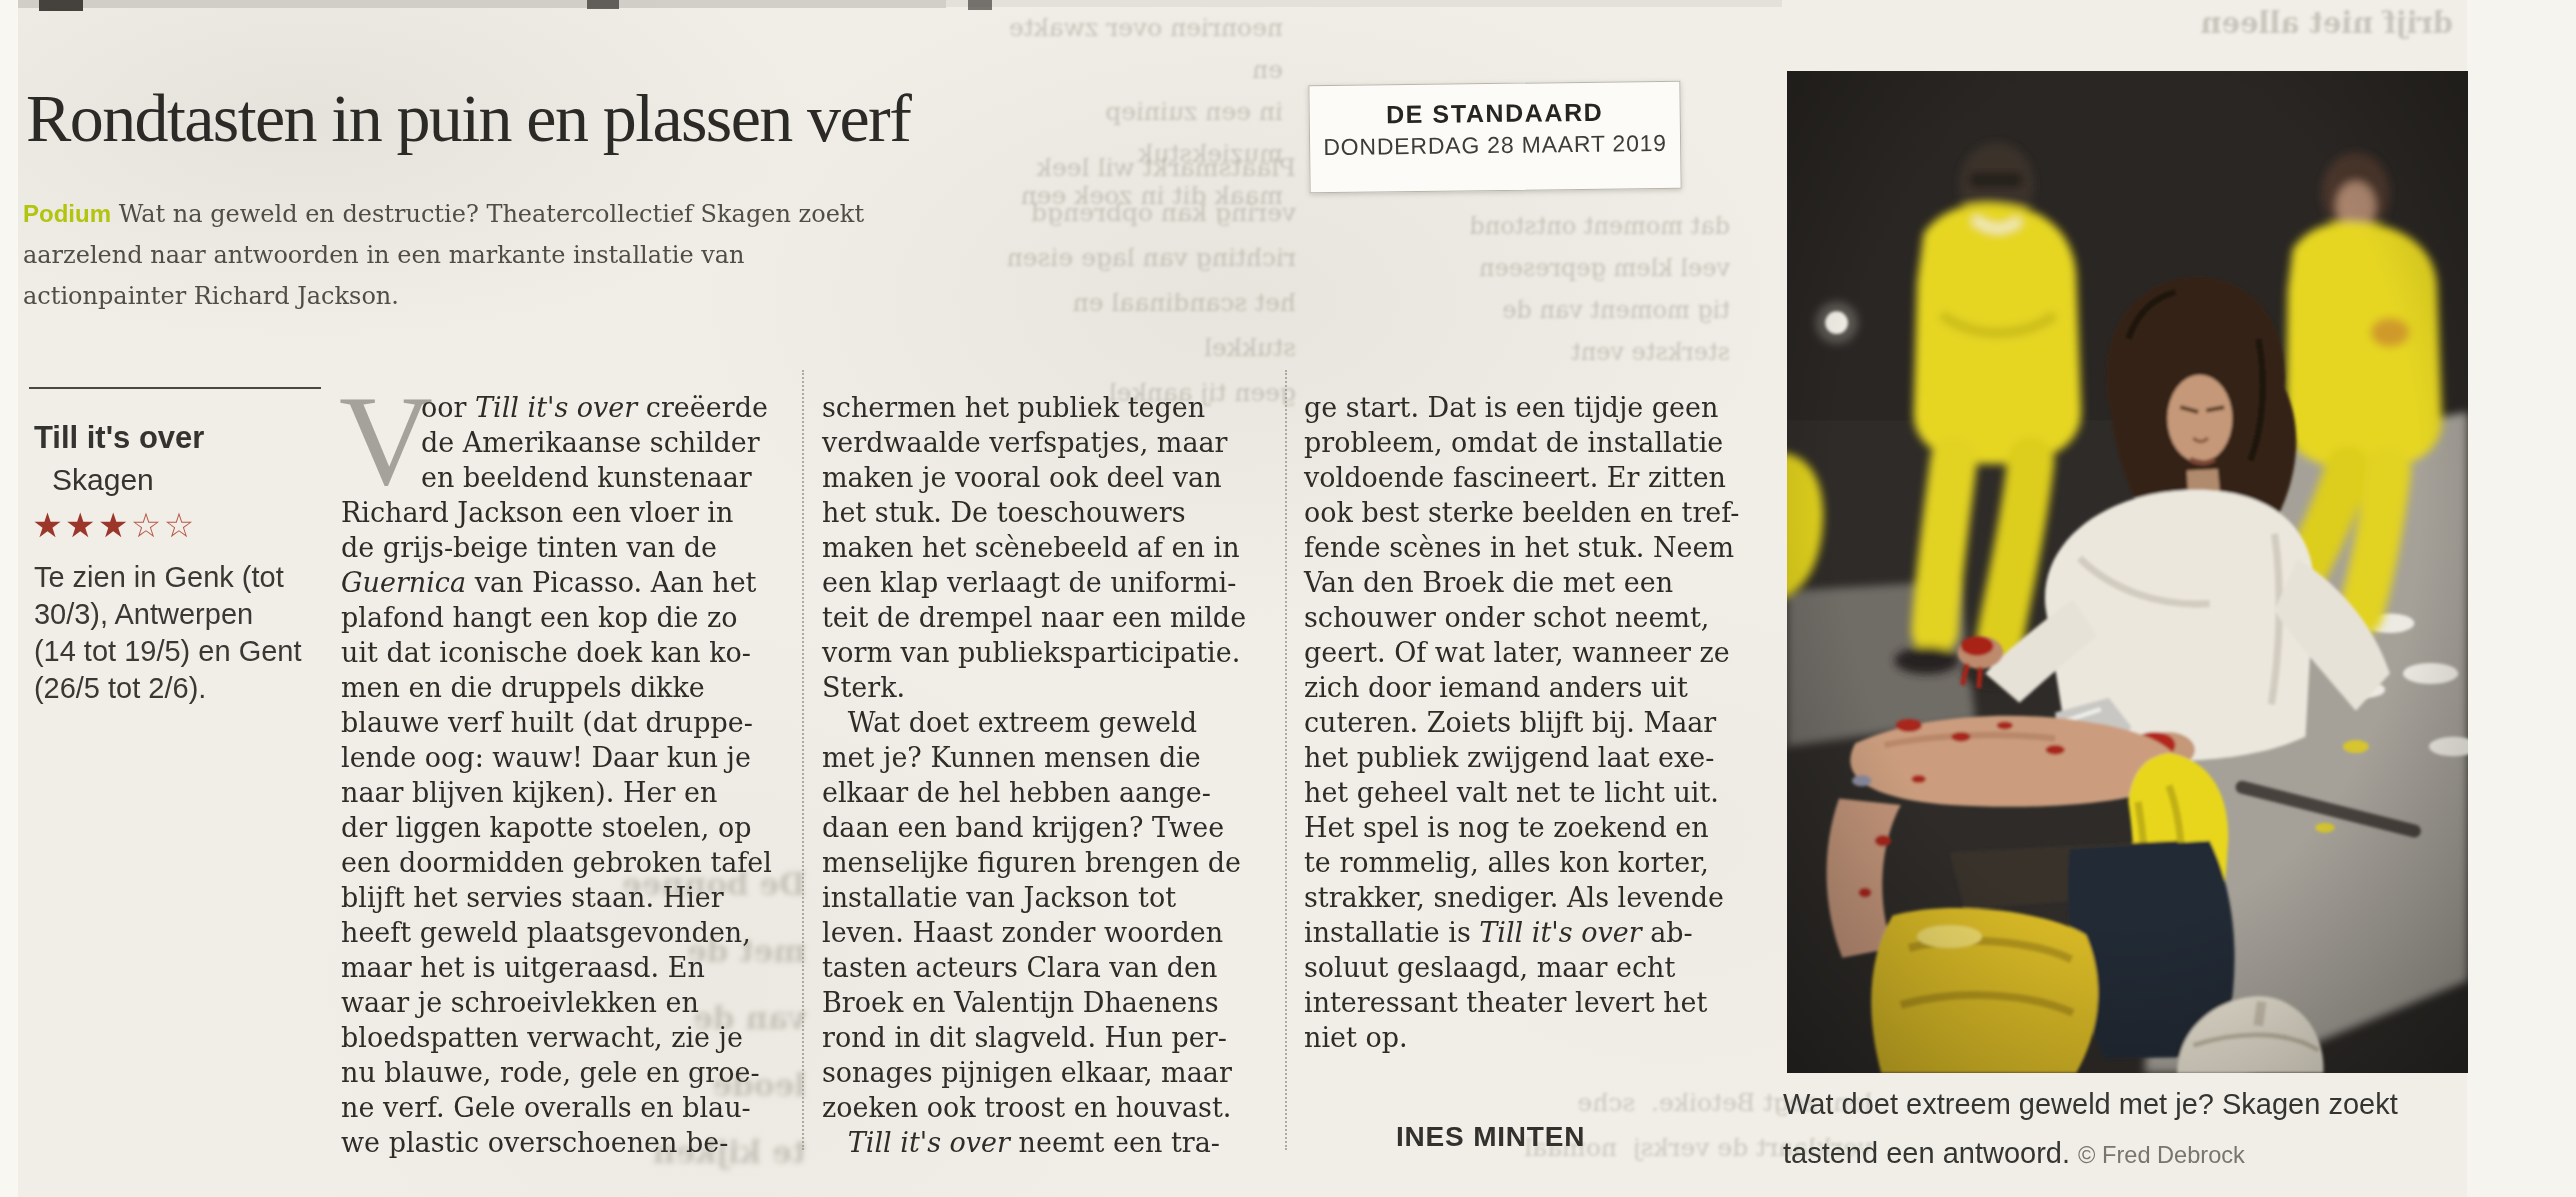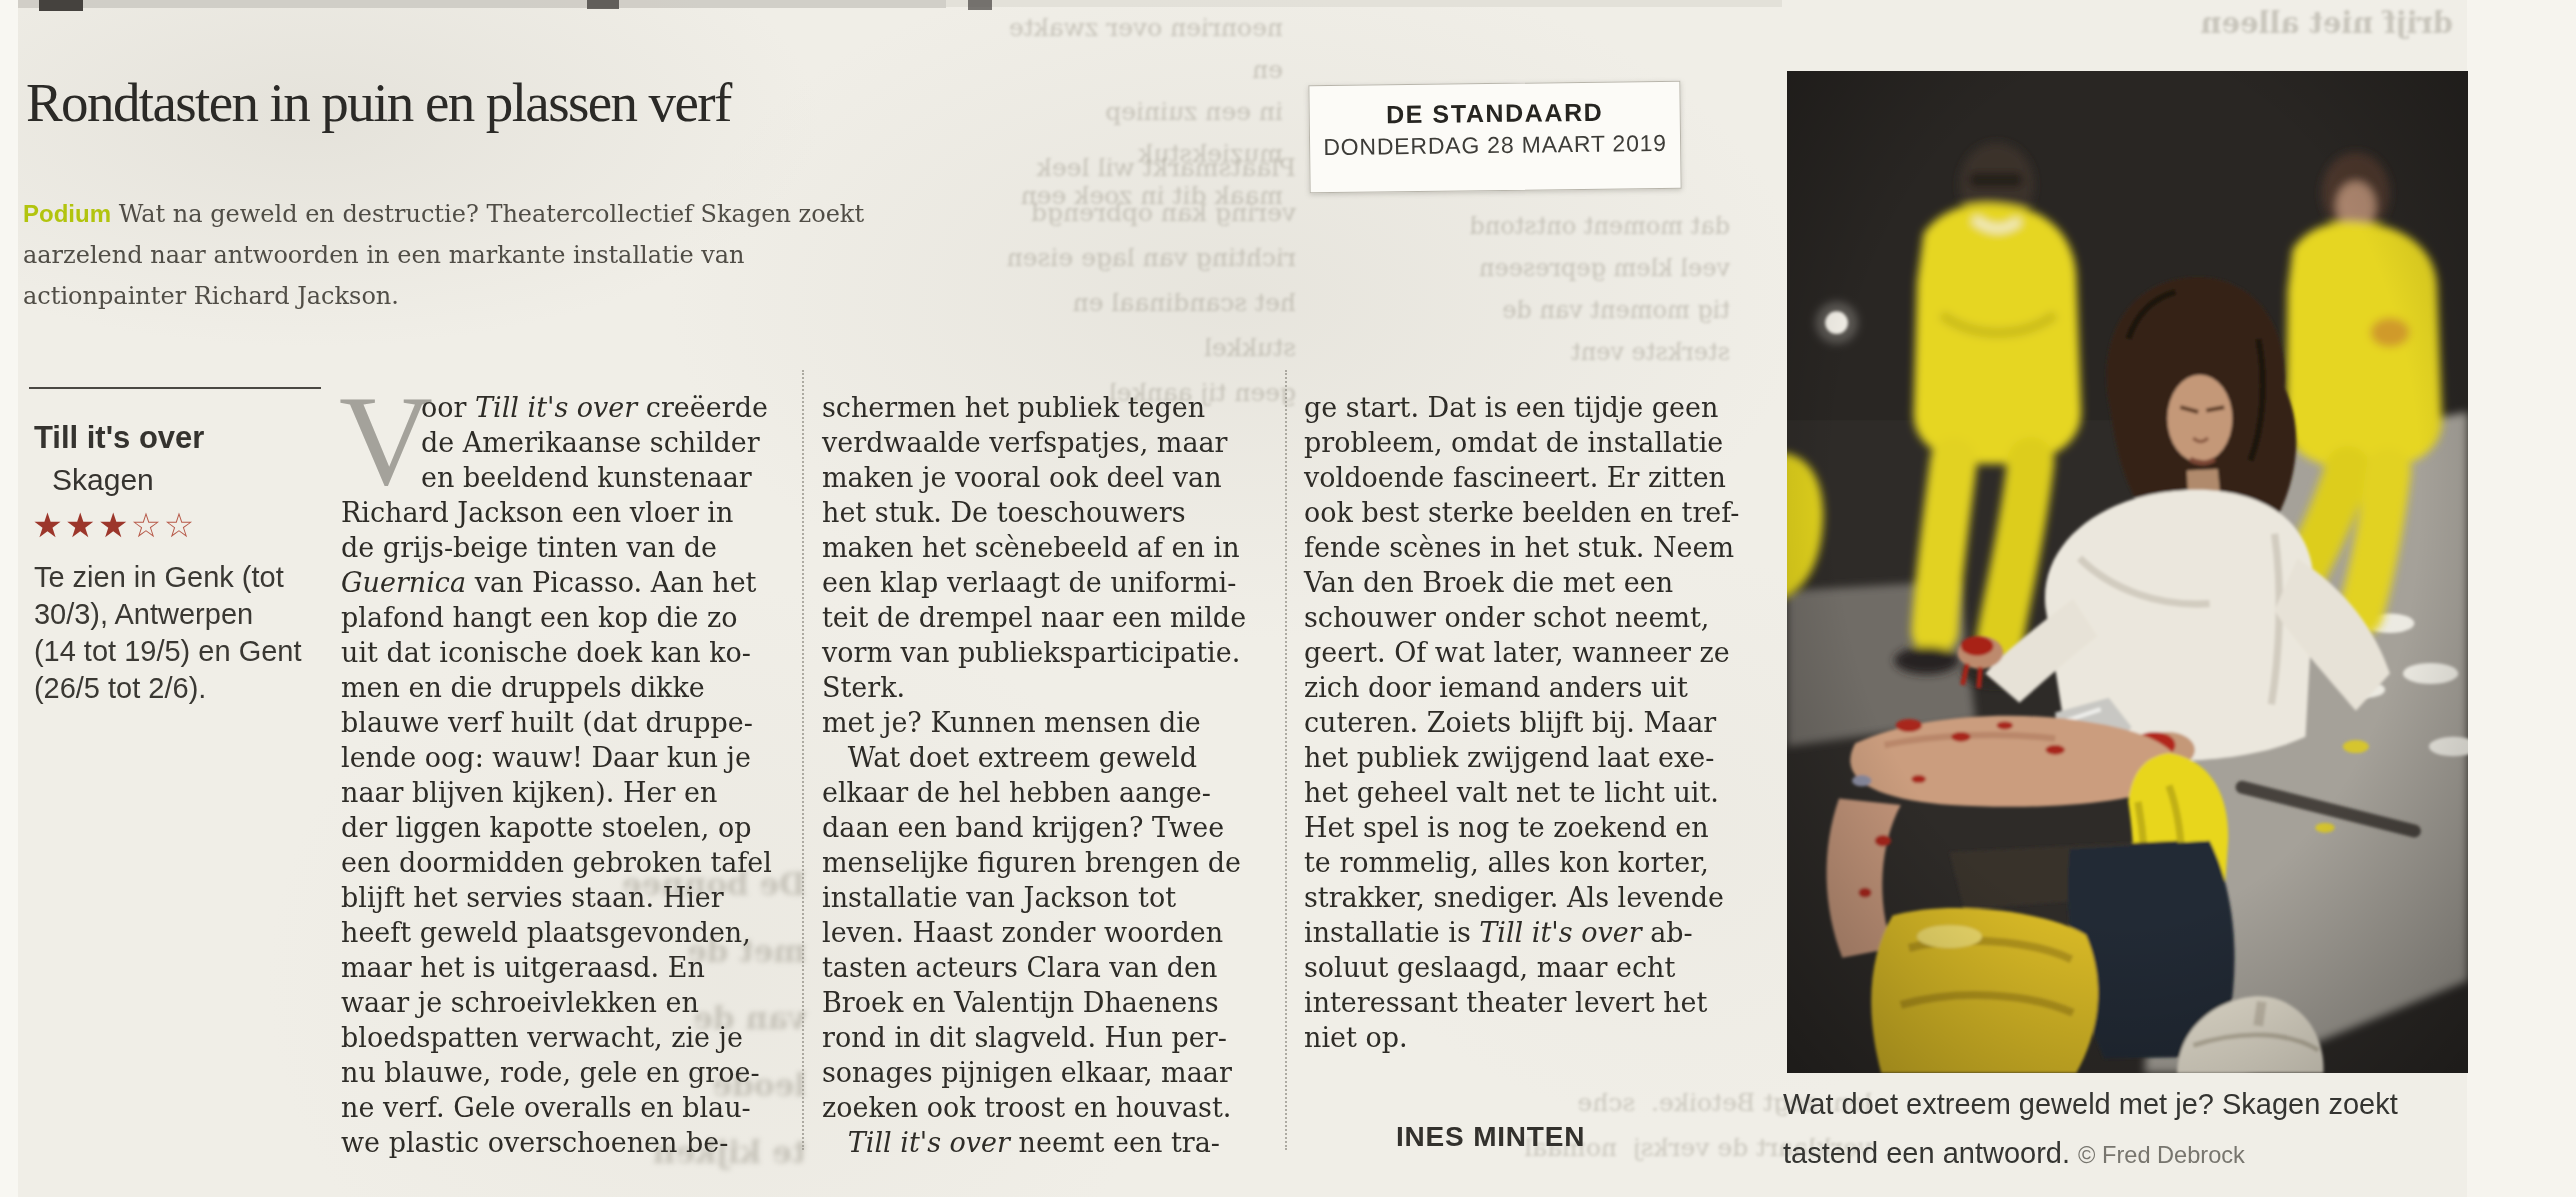--- a/index.html
+++ b/index.html
@@ -20,21 +20,21 @@
   .blob{background:#45423e;}
   .right-margin{left:2467px;top:0;width:109px;height:1197px;background:#f6f4ee;}
   .left-edge{left:0;top:0;width:18px;height:1197px;background:#f8f7f2;}
   
   .ghost{position:absolute;color:#aba79b;opacity:.6;filter:blur(1.8px);
          transform:scaleX(-1);font-family:"DejaVu Serif",serif;}
   .ghost .line{white-space:pre-wrap;}
   .ghost-bold{font-weight:bold;color:#a09c90;}
   
   .headline{left:26px;top:36px;width:1267px;font-family:"Liberation Serif",serif;
-    font-size:55px;line-height:1.08;color:#2b2a27;letter-spacing:-1.6px;font-weight:500;}
+    font-size:68px;line-height:1.08;color:#2b2a27;letter-spacing:-1.6px;font-weight:500;}
   
   .masthead{left:1309px;top:83px;width:370px;height:106px;background:#fcfbf7;
     border:1.6px solid #b8b5ab;box-shadow:0 1.6px 4.9px rgba(120,117,108,.35);
     transform:rotate(-0.7deg);text-align:center;font-family:"Liberation Sans",sans-serif;}
   .masthead .mh-title{margin-top:14.6px;font-size:25px;font-weight:bold;letter-spacing:1.6px;color:#262521;}
   .masthead .mh-date{margin-top:4.9px;font-size:23px;letter-spacing:0.8px;color:#3d3c38;}
   
   .lead{left:23px;top:193px;width:1251px;font-size:24px;line-height:41px;color:#504d46;}
   .lead .line{white-space:pre-wrap;}
   .kicker{font-family:"Liberation Sans",sans-serif;font-weight:bold;color:#b2c40e;}
@@ -169,22 +169,22 @@
   <div class="col col2">
       <div class="line">schermen het publiek tegen</div>
       <div class="line">verdwaalde verfspatjes, maar</div>
       <div class="line">maken je vooral ook deel van</div>
       <div class="line">het stuk. De toeschouwers</div>
       <div class="line">maken het scènebeeld af en in</div>
       <div class="line">een klap verlaagt de uniformi-</div>
       <div class="line">teit de drempel naar een milde</div>
       <div class="line">vorm van publieksparticipatie.</div>
       <div class="line">Sterk.</div>
+      <div class="line">   Wat doet extreem geweld</div>
       <div class="line">met je? Kunnen mensen die</div>
-      <div class="line">   Wat doet extreem geweld</div>
       <div class="line">elkaar de hel hebben aange-</div>
       <div class="line">daan een band krijgen? Twee</div>
       <div class="line">menselijke figuren brengen de</div>
       <div class="line">installatie van Jackson tot</div>
       <div class="line">leven. Haast zonder woorden</div>
       <div class="line">tasten acteurs Clara van den</div>
       <div class="line">Broek en Valentijn Dhaenens</div>
       <div class="line">rond in dit slagveld. Hun per-</div>
       <div class="line">sonages pijnigen elkaar, maar</div>
       <div class="line">zoeken ook troost en houvast.</div>

